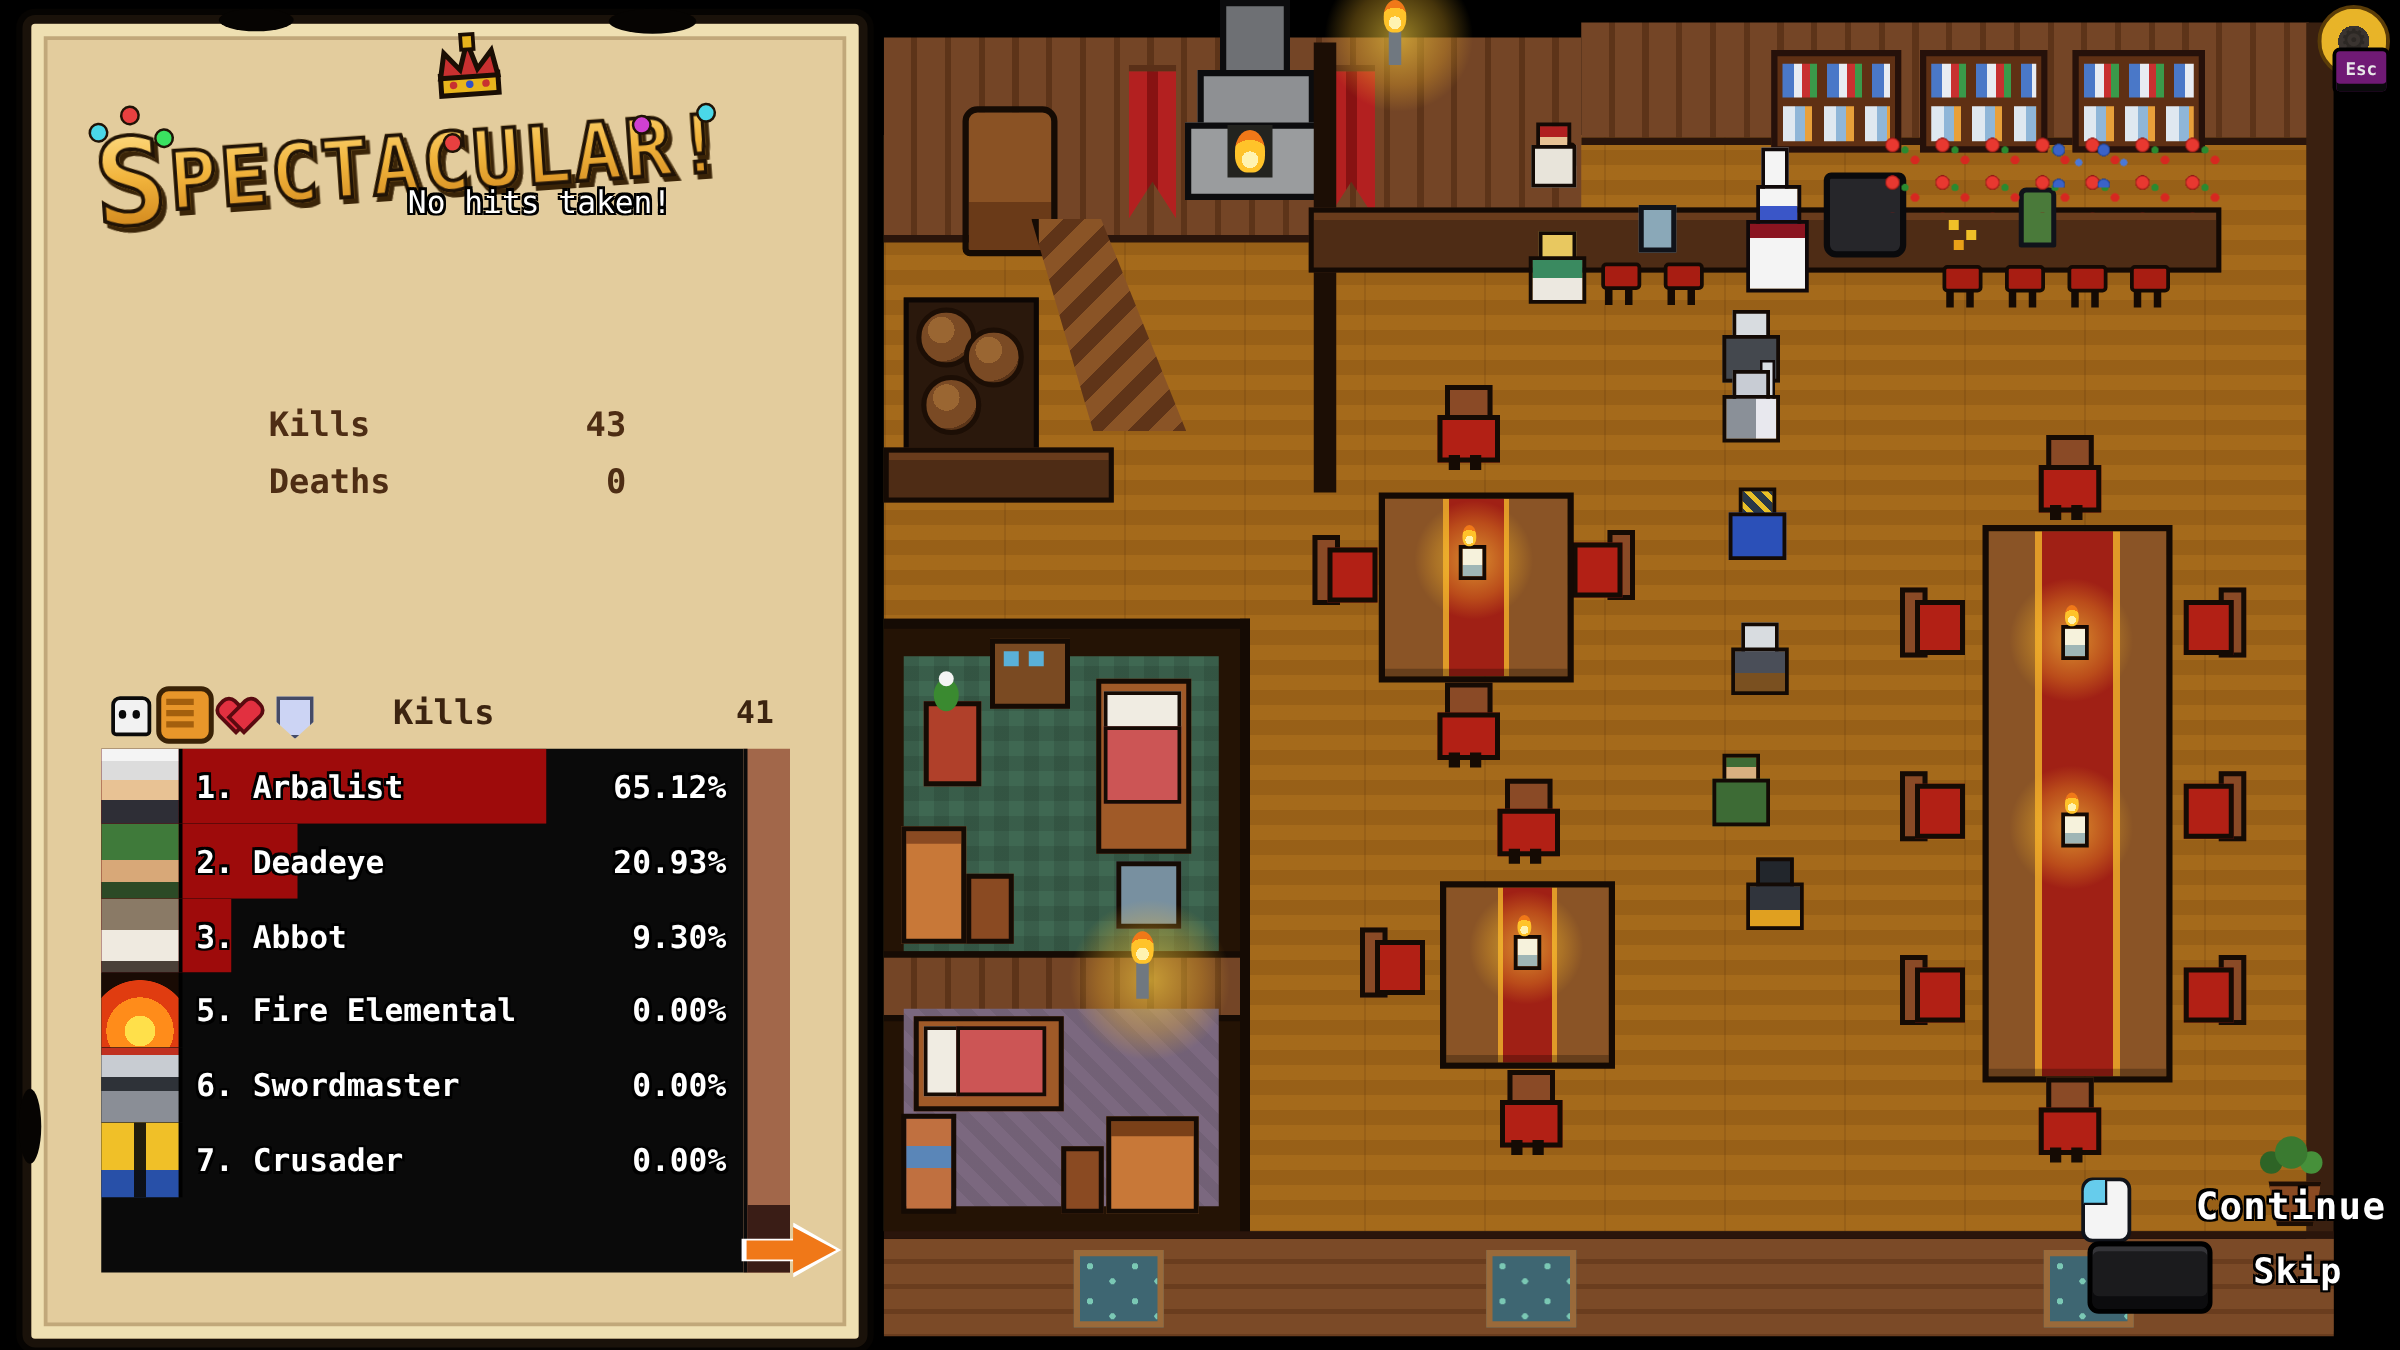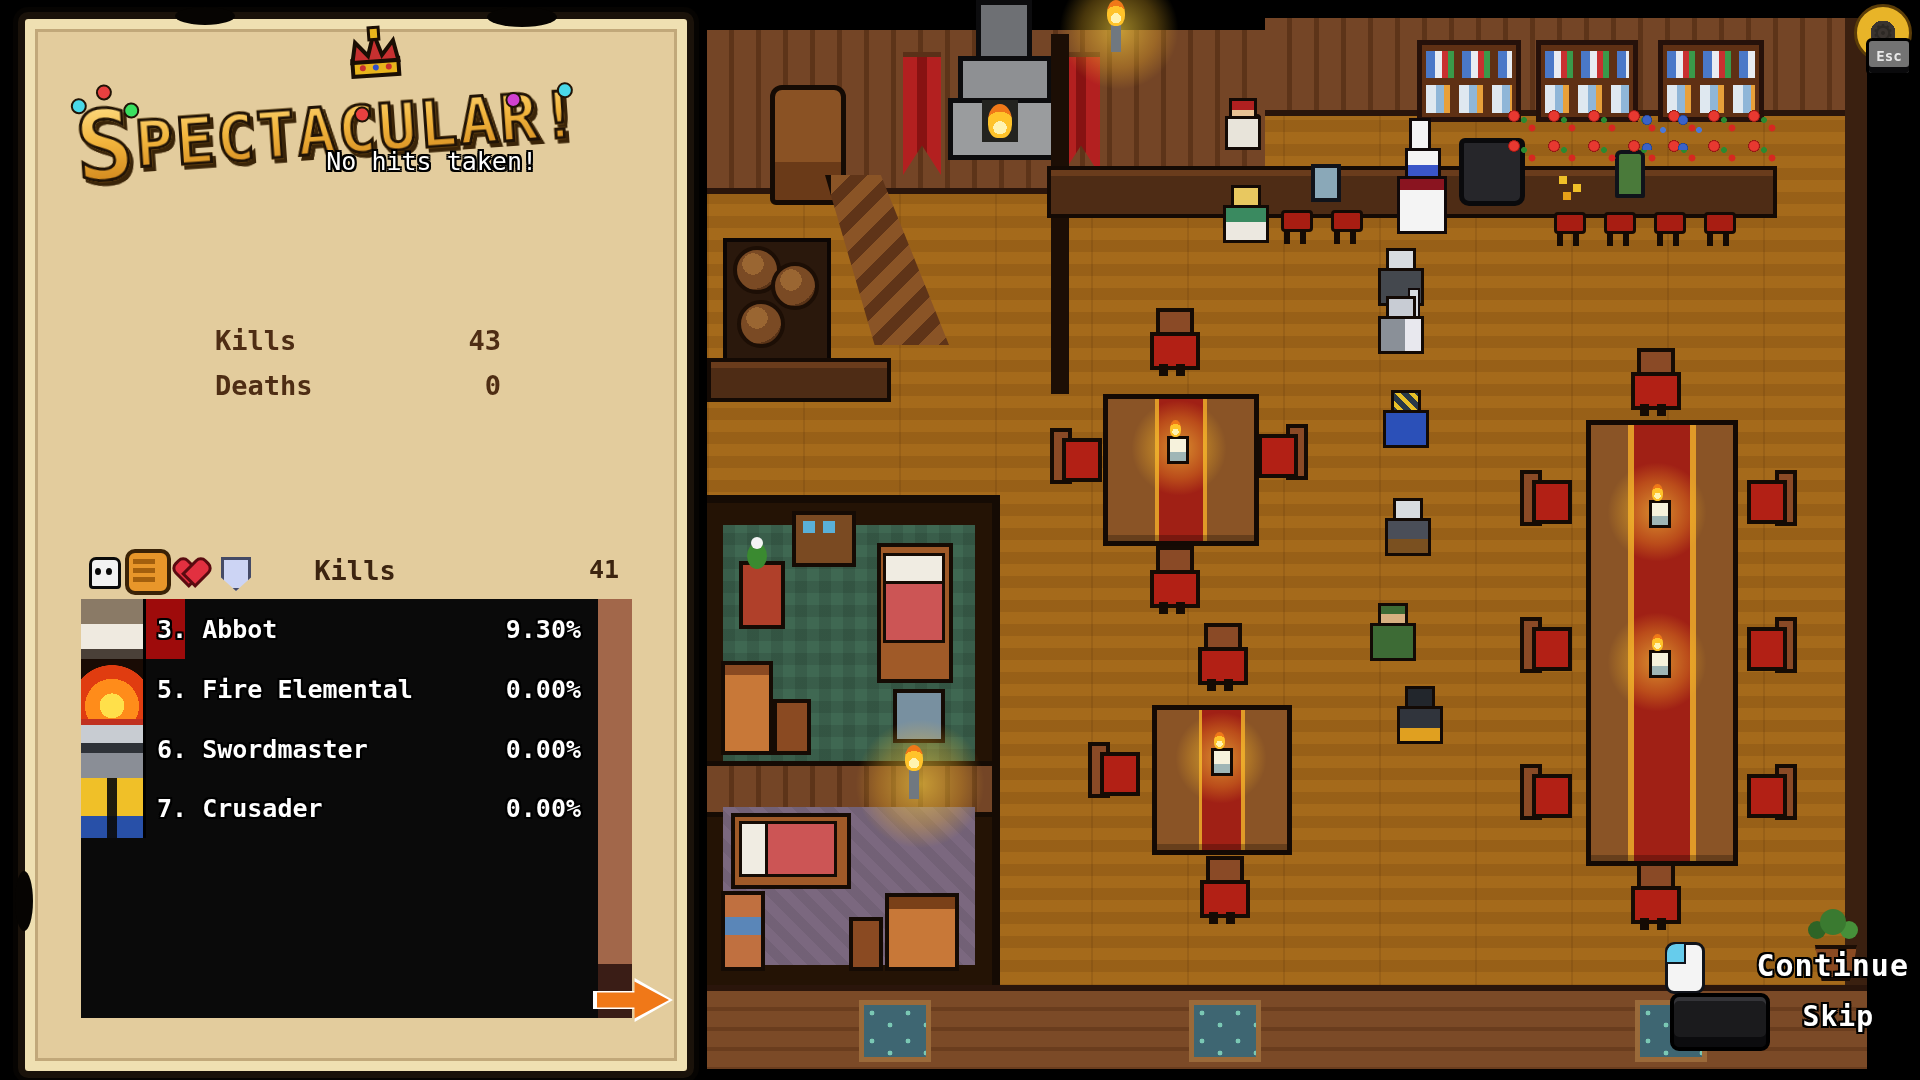--- a/index.html
+++ b/index.html
@@ -116,21 +116,21 @@
   .barrel{width:40px;height:40px;border-radius:50%;background:radial-gradient(circle at 40% 35%,#9a6632 0 30%,#7a4a24 30% 70%,#5a3418 70%);border:4px solid #1c0e05}
   .bwin{background:#3e6672;border:5px solid #9a6a3a;background-image:radial-gradient(circle 4px at 8px 8px,#7ac8b4 60%,transparent 65%),radial-gradient(circle 4px at 26px 20px,#7ac8b4 60%,transparent 65%);background-size:36px 28px}
   .bed .bf{inset:0;background:#a05a28;border:4px solid #150b04}
   .bed .bp{background:#f0ece2;border:3px solid #150b04}
   .bed .bb{background:#cc5555;border:3px solid #150b04}
   
   #esc-btn{right:8px;top:4px;width:62px;height:68px}
   #esc-gear{position:absolute;left:4px;top:0;width:52px;height:52px;border-radius:50%;
     background:radial-gradient(circle,#3a3430 0 34%,#e8b428 34% 78%,#8a5c10 78%);
     border:3px solid #5a3c08;color:#2c2824;font-size:30px;line-height:50px;text-align:center}
-  #esc-key{position:absolute;left:16px;top:34px;width:40px;height:32px;background:#737373;border:3px solid #000;
+  #esc-key{position:absolute;left:16px;top:34px;width:40px;height:32px;background:#701a75;border:3px solid #000;
     border-radius:6px;color:#e8e8e8;font-size:14px;font-weight:bold;text-align:center;line-height:30px;box-shadow:inset 0 -6px 0 #0a0a0c}
   #mouse-icon{width:34px;height:46px;background:#f4f4f4;border:3px solid #10131a;border-radius:9px}
   #mouse-icon::before{content:"";position:absolute;left:-1px;top:-1px;width:17px;height:18px;background:#66ccec;border-radius:9px 0 0 0;border-right:2px solid #10131a;border-bottom:2px solid #10131a}
   #skip-key{width:92px;height:50px;background:#1b1b1d;border:4px solid #000;border-radius:9px;box-shadow:inset 0 -10px 0 #0c0c0e,inset 0 4px 0 #343438}
   .hud-label{font-size:30px;font-weight:bold;letter-spacing:1px}
   .plant-pot{width:40px;height:28px;background:#8a4a22;border:4px solid #1c0e05;clip-path:polygon(6% 0,94% 0,80% 100%,20% 100%)}
   .plant-leaf{width:26px;height:26px;border-radius:50%;background:#3a7a30;box-shadow:-16px 8px 0 -4px #2e6426,16px 8px 0 -4px #46903a}
 </style>
 </head>
 <body>
@@ -170,20 +170,32 @@
     <span class="hicon icon-skull"></span>
     <span class="hicon icon-fist"></span>
     <span class="hicon icon-heart"></span>
     <span class="hicon icon-shield"></span>
     <span id="lb-metric">Kills</span>
     <span id="lb-max">41</span>
   </div>
 
   <div id="lb-rows">
       <div class="lb-row">
+        <div class="lb-bar" style="width: 356px; background: rgb(158, 11, 11);"></div>
+        <div class="av av-arbalist"></div>
+        <span class="lb-name px-out">1. Arbalist</span>
+        <span class="lb-pct px-out">65.12%</span>
+      </div>
+      <div class="lb-row">
+        <div class="lb-bar" style="width: 157px; background: rgb(158, 11, 11);"></div>
+        <div class="av av-deadeye"></div>
+        <span class="lb-name px-out">2. Deadeye</span>
+        <span class="lb-pct px-out">20.93%</span>
+      </div>
+      <div class="lb-row">
         <div class="lb-bar" style="width: 104px; background: rgb(158, 11, 11);"></div>
         <div class="av av-abbot"></div>
         <span class="lb-name px-out">3. Abbot</span>
         <span class="lb-pct px-out">9.30%</span>
       </div>
       <div class="lb-row">
         <div class="lb-bar" style="width: 0px; background: rgb(158, 11, 11);"></div>
         <div class="av av-fire"></div>
         <span class="lb-name px-out">5. Fire Elemental</span>
         <span class="lb-pct px-out">0.00%</span>

